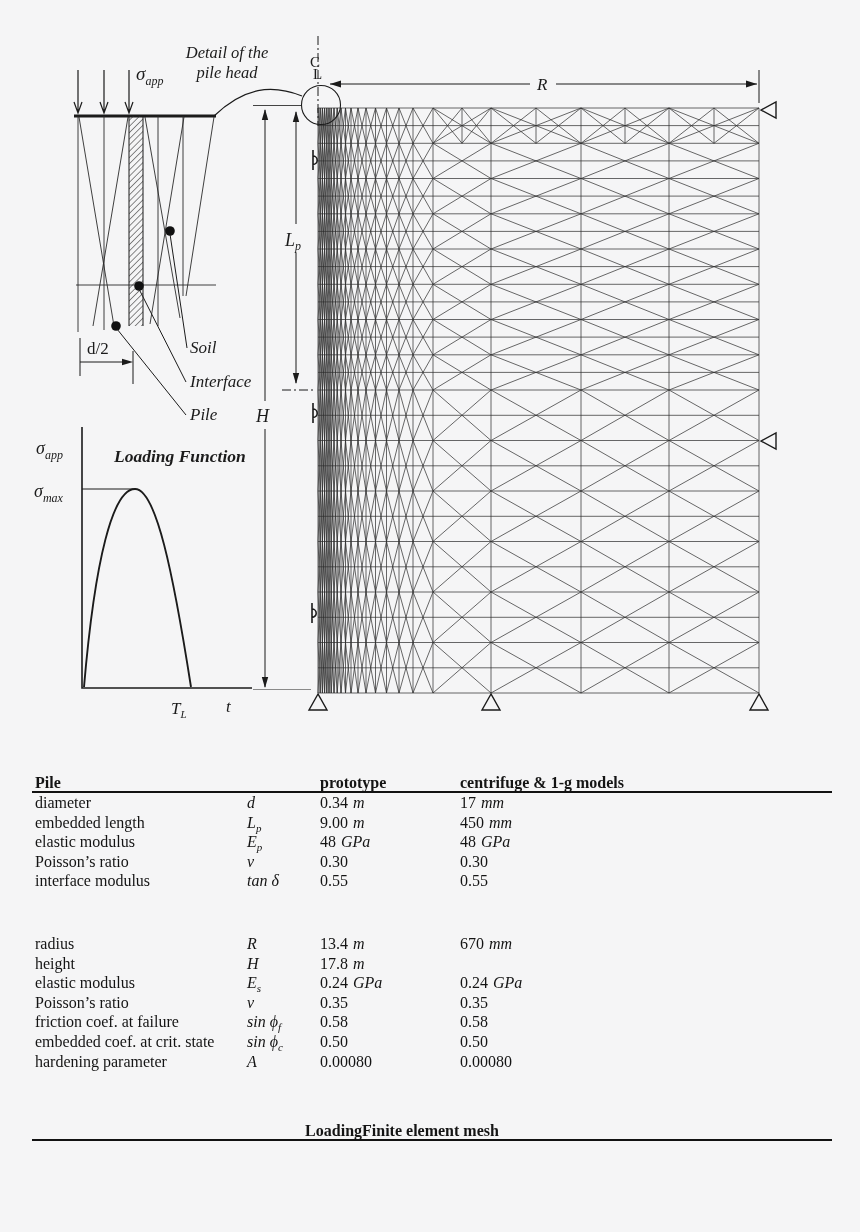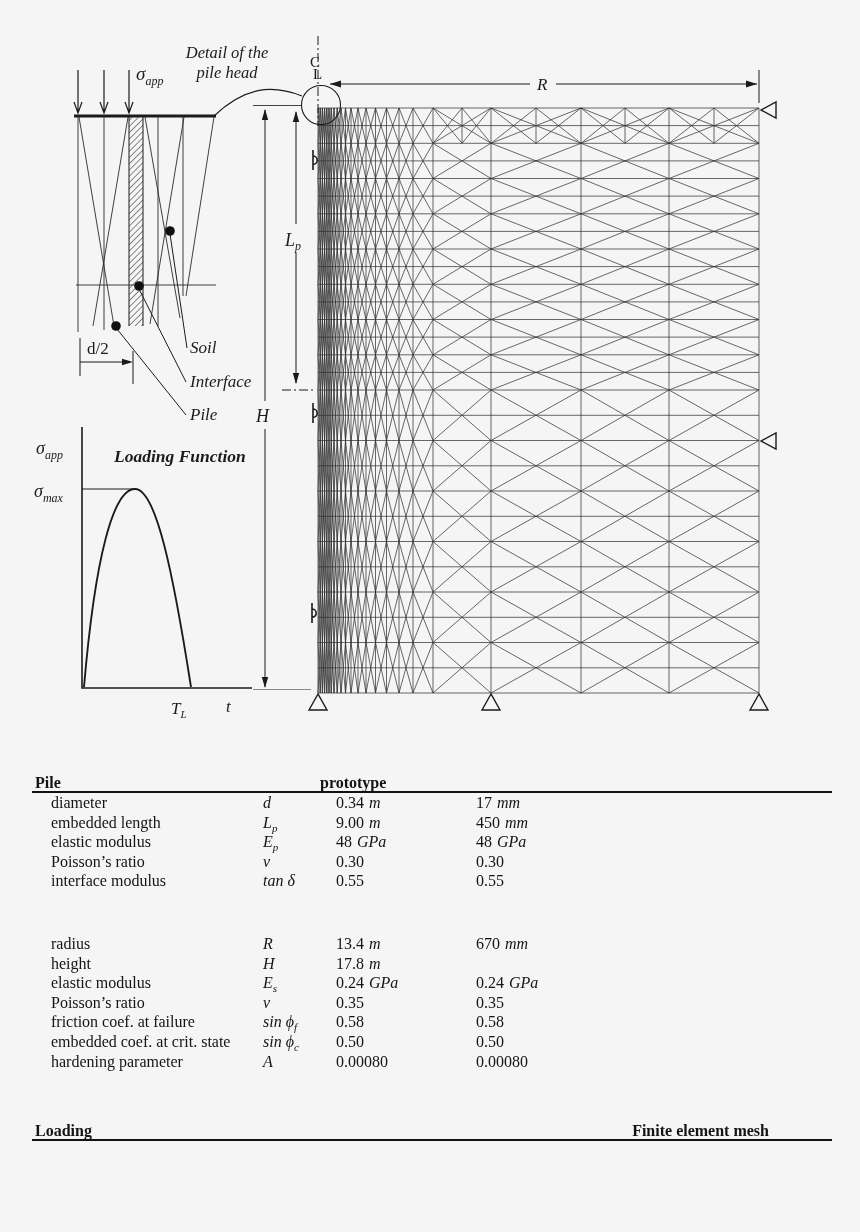--- a/index.html
+++ b/index.html
@@ -4,22 +4,22 @@
 <style>
   html,body{margin:0;padding:0;background:#e9e9e9;}
   #stage{position:relative;width:860px;height:1232px;background:#f5f5f6;overflow:hidden;
          font-family:"Liberation Serif",serif;color:#1b1b1b;}
   #fig{position:absolute;left:0;top:0;}
   svg text{fill:#1b1b1b;}
   .it{font-style:italic;}
   .tsec{position:absolute;left:32px;width:800px;font:16px/19.6px "Liberation Serif",serif;color:#141414;}
   .thead{display:grid;grid-template-columns:215px 73px 140px 1fr;line-height:17px;
          border-bottom:2.6px solid #121212;font-weight:bold;}
-  .thead.flex{display:flex;justify-content:space-between;}
-  .trow{display:grid;grid-template-columns:215px 73px 140px 1fr;margin-left:16px;}
+  .thead.flex{display:flex;justify-content:center;}
+  .trow{display:grid;grid-template-columns:215px 73px 140px 1fr;}
   .c1{padding-left:3px;}
   .sym{font-style:italic;}
   .unit{font-style:italic;margin-left:5px;}
   .tsec sub{font-size:11px;font-style:italic;line-height:0;}
 </style>
 </head>
 <body>
 
 <div id="stage">
 
@@ -125,20 +125,21 @@
     <text x="171" y="714" font-size="17" class="it"><tspan>T</tspan><tspan dy="4" font-size="11">L</tspan></text>
     <text x="226" y="712" font-size="17" class="it">t</text>
   </g>
 </svg>
 
 <div class="tsec" style="top:774px">
   <div class="thead">
     <span class="c1">Pile</span>
     <span></span>
     <span>prototype</span>
+    <span>centrifuge &amp; 1-g models</span>
   </div>
   <div>
     <div class="trow">
       <span class="c1">diameter</span>
       <span class="sym"><span>d</span><sub></sub></span>
       <span><span>0.34</span><span class="unit">m</span></span>
       <span><span>17</span><span class="unit">mm</span></span>
     </div>
     <div class="trow">
       <span class="c1">embedded length</span>

